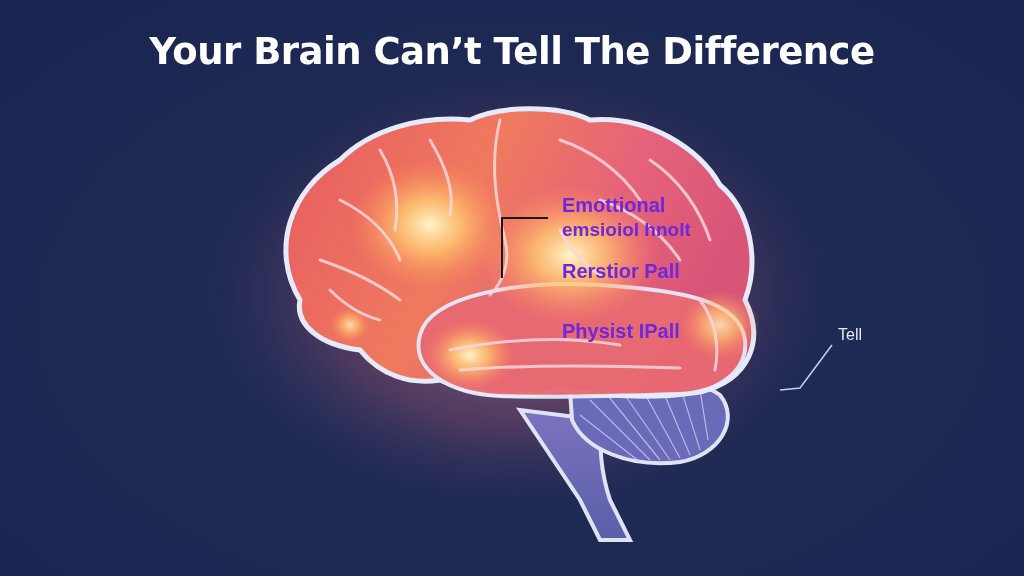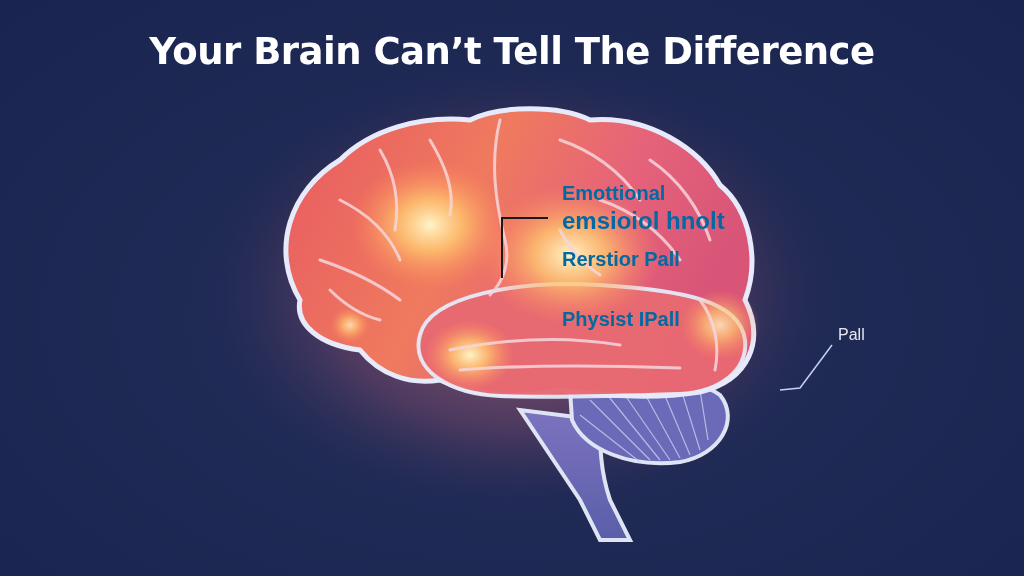--- a/index.html
+++ b/index.html
@@ -8,22 +8,22 @@
     background: radial-gradient(ellipse at 50% 55%, #2b3566 0%, #1f2a55 40%, #1a2450 100%);
     font-family: "Liberation Sans", sans-serif;
   }
   .title {
     position: absolute; left: 0; top: 30px; width: 1024px; text-align: center;
     color: #ffffff; font-weight: bold; font-size: 37px; letter-spacing: -0.5px;
     font-family: "DejaVu Sans", sans-serif;
   }
   .scene { position: absolute; left: 0; top: 0; width: 1024px; height: 576px; }
   .label {
-    position: absolute; color: #0369a1; font-weight: bold; font-size: 20px;
-    font-family: "Liberation Sans", sans-serif; white-space: nowrap;
+    position: absolute; color: #6d28d9; font-weight: bold; font-size: 20px;
+    font-family: "Liberation Sans", sans-serif; white-space: nowrap; margin-top: 12px;
   }
   .pain-label {
     position: absolute; color: #e6e8f2; font-size: 16px; left: 838px; top: 326px;
     font-family: "Liberation Sans", sans-serif;
   }
 </style>
 </head>
 <body>
 
 <div class="title">Your Brain Can’t Tell The Difference</div>
@@ -105,17 +105,17 @@
     <path d="M330 290 C 345 305, 360 315, 380 320"></path>
     <path d="M560 230 C 570 250, 585 265, 600 275"></path>
   </g>
 
   <polyline points="502,278 502,218 548,218" fill="none" stroke="#1a1a1a" stroke-width="2"></polyline>
 
   <polyline points="780,390 800,388 832,345" fill="none" stroke="#c9cff0" stroke-width="1.5"></polyline>
 </svg>
 
 <div class="label" style="left:562px; top:182px;">Emottional</div>
-<div class="label" style="left:562px; top:207px; font-size:24px;">emsioiol hnolt</div>
+<div class="label" style="left:562px; top:207px; font-size:19px;">emsioiol hnolt</div>
 <div class="label" style="left:562px; top:248px;text-align:center;">Rerstior Pall</div>
 <div class="label" style="left:562px; top:308px;">Physist IPall</div>
 
-<div class="pain-label">Pall</div>
+<div class="pain-label">Tell</div>
 
 </body></html>

